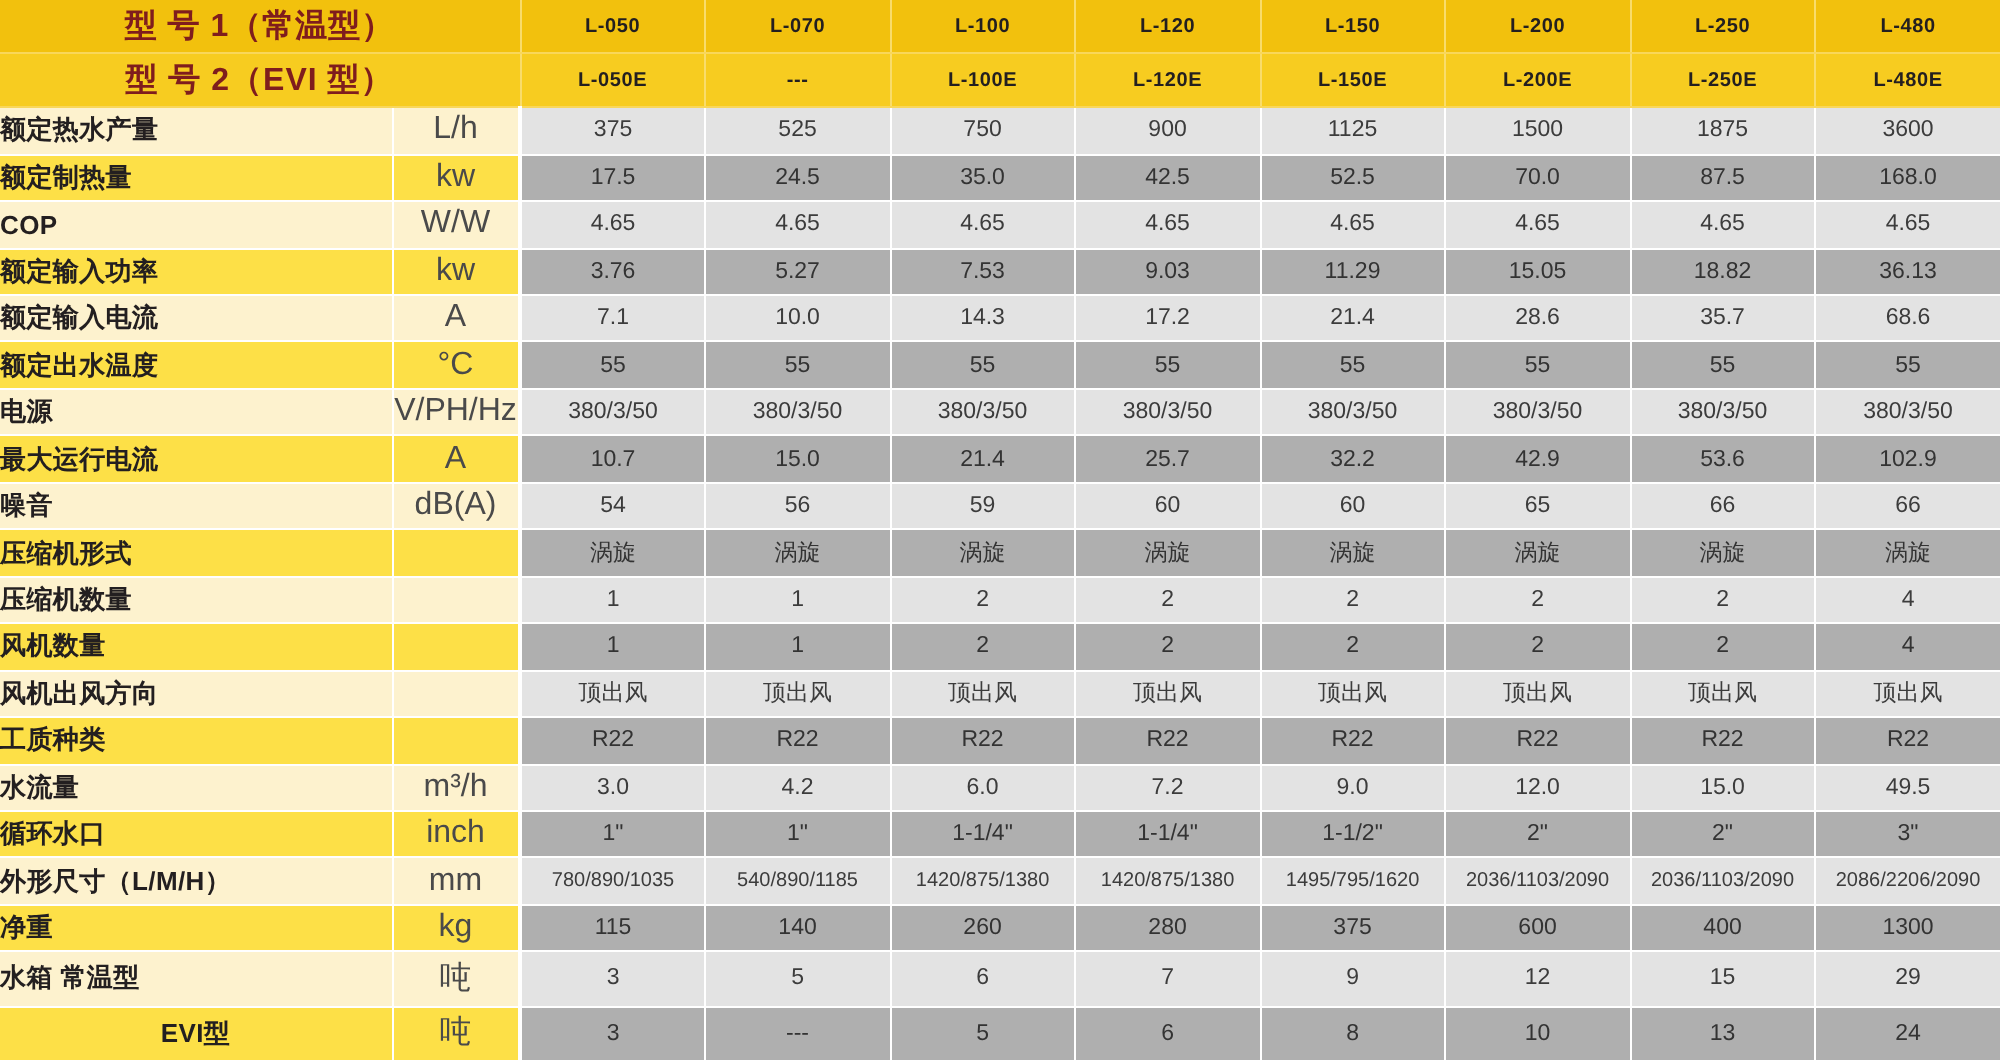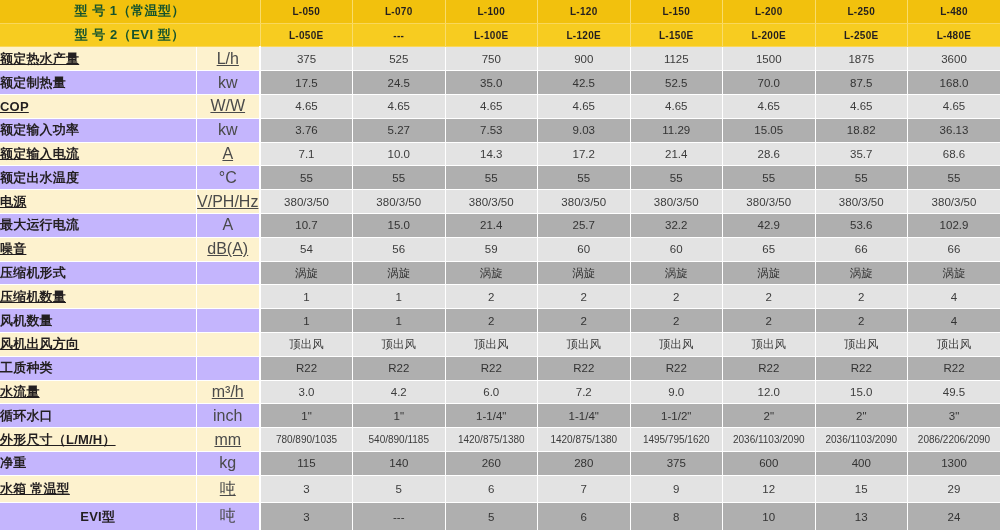--- a/index.html
+++ b/index.html
@@ -18,32 +18,32 @@
 
   
   .c-label { width: 196px; }
   .c-unit  { width: 64px; }
   .c-data  { width: 92.5px; }
 
   
   tr.model-row td { background: #F2C10D; }
   tr.model-row.alt td { background: #F7CC20; }
   td.model-label {
-    color: #14532d; font-weight: bold; font-size: 13px;
+    color: #7f1d1d; font-weight: bold; font-size: 16px;
     text-align: center; letter-spacing: .5px;
     padding-right: 14px;
   }
   td.model-val {
     color: #231f20; font-weight: bold; font-size: 10px;
     text-align: center; letter-spacing: .3px;
   }
 
   
-  tr.odd  td.lab, tr.odd  td.unit { background: #FDF2CE; text-decoration: underline; }
-  tr.even td.lab, tr.even td.unit { background: #c4b5fd; }
+  tr.odd  td.lab, tr.odd  td.unit { background: #FDF2CE; }
+  tr.even td.lab, tr.even td.unit { background: #fde047; }
   
   tr.odd  td.val { background: #E3E3E3; }
   tr.even td.val { background: #AFAFAF; }
 
   td.lab {
     color: #231f20; font-weight: bold; font-size: 13px;
     padding-left: 40px; text-align: left; letter-spacing: .2px;
   }
   td.lab.indent { text-align: center; padding-left: 0; padding-right: 34px; }
   td.unit {

